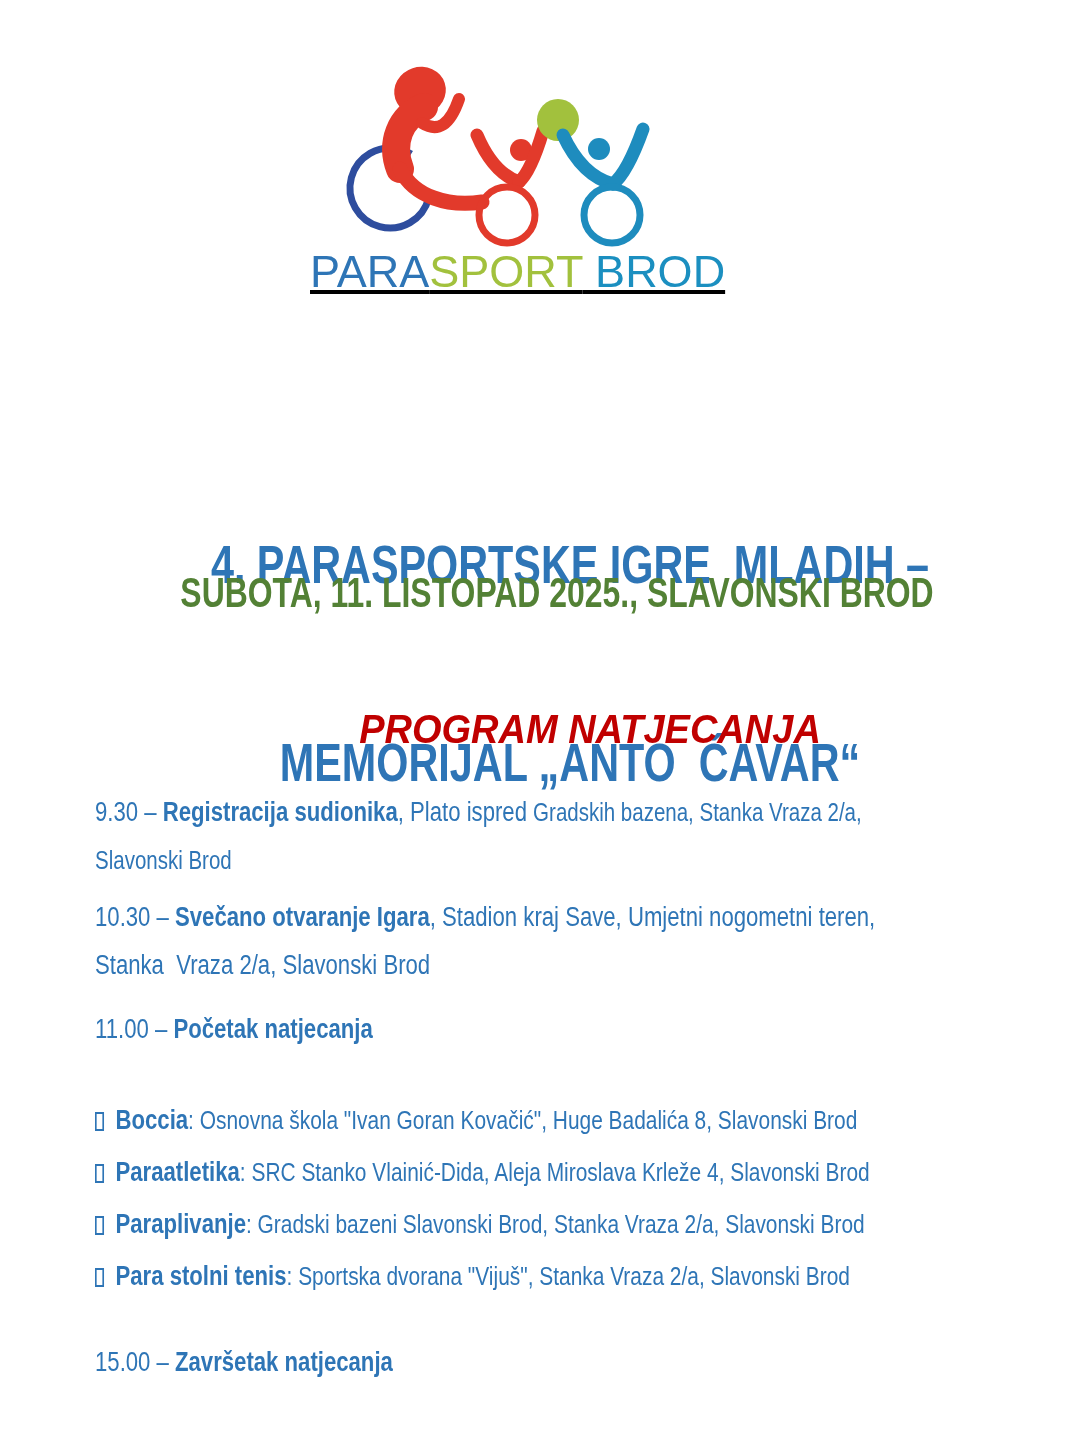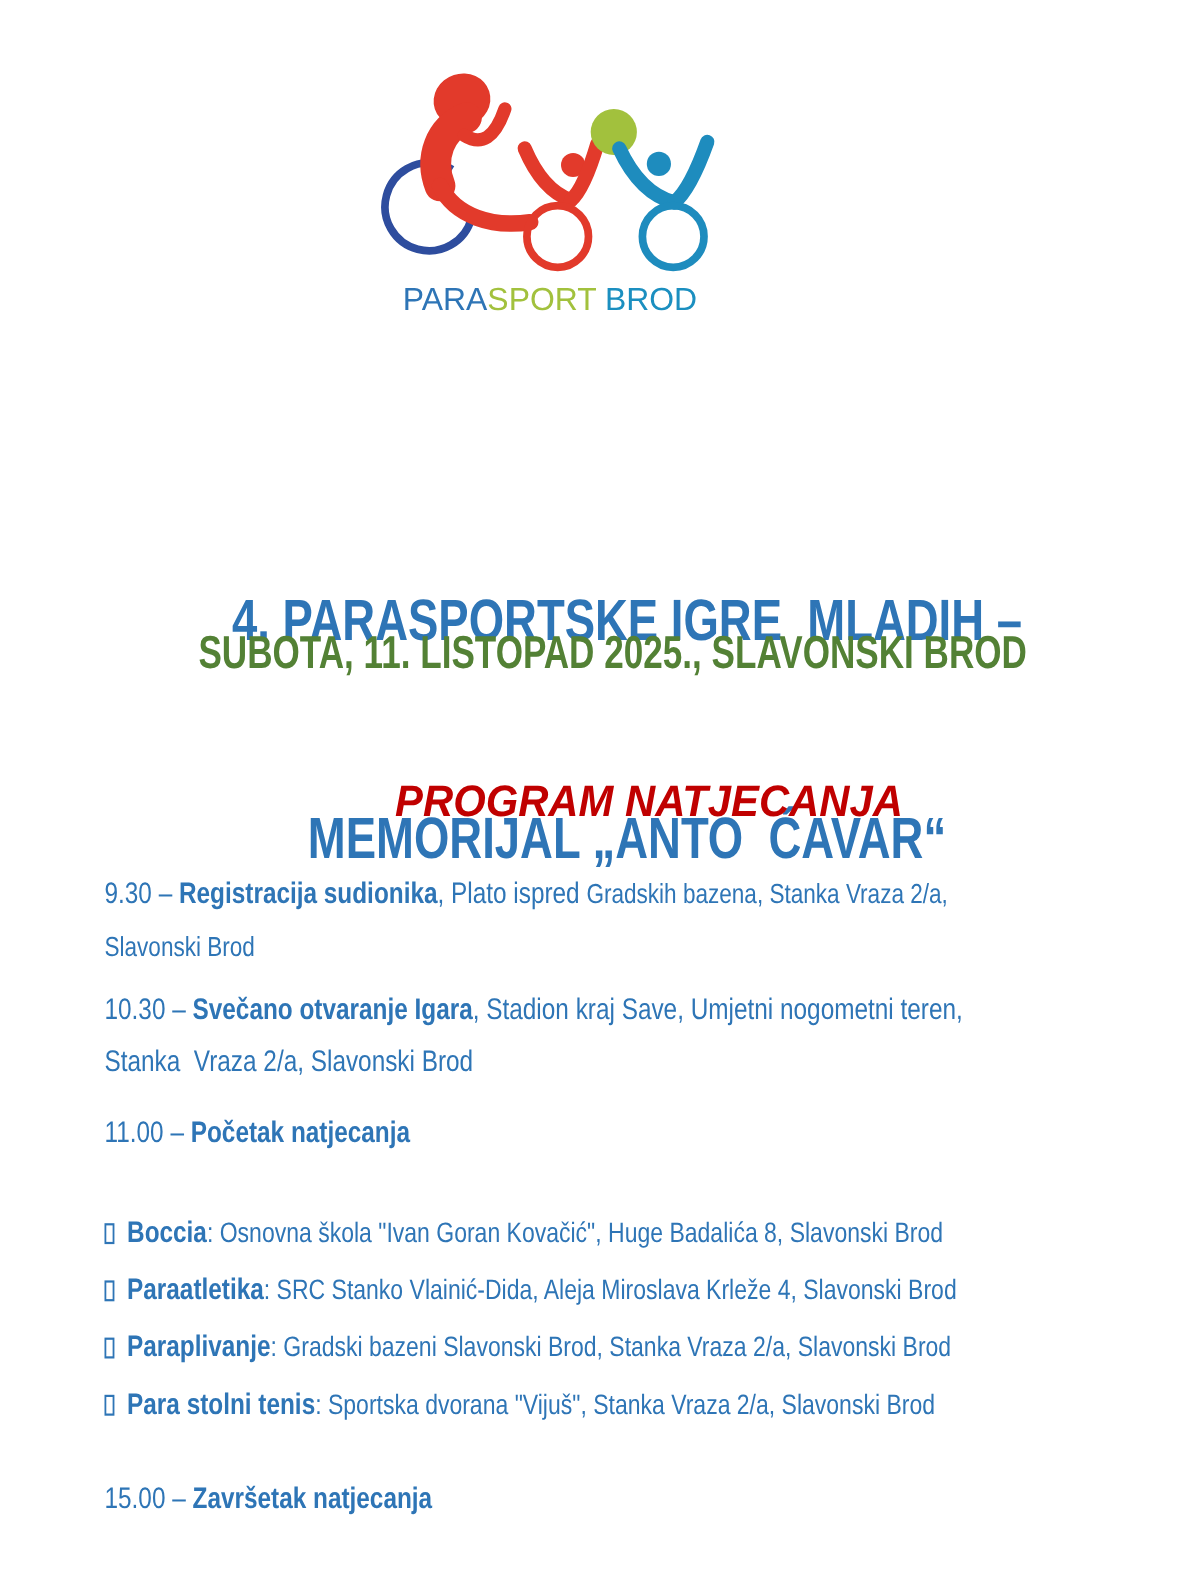--- a/index.html
+++ b/index.html
@@ -6,22 +6,22 @@
   .page{
     position:relative;width:1080px;height:1431px;margin:0 auto;
     background:#ffffff;overflow:hidden;
     font-family:"Liberation Sans",sans-serif;
   }
   .abs{position:absolute;}
 
   
   .logo{left:310px;top:55px;width:380px;text-align:center;}
   .wordmark{
-    margin-top:-6px;font-size:29px;line-height:48px;letter-spacing:0px;
-    white-space:pre;font-weight:normal;
+    margin-top:-6px;font-size:45px;line-height:48px;letter-spacing:0px;
+    white-space:pre;font-weight:normal;text-decoration:underline;
   }
   .wm-para{color:#2e75b6;}
   .wm-sport{color:#a2c13d;}
   .wm-brod{color:#1b8fc0;}
 
   
   .title{
     left:0;right:0;top:400px;text-align:center;color:#2e75b6;
     font-weight:bold;font-size:53px;line-height:66px;white-space:pre;
     transform:translateX(30px) scaleX(0.78);transform-origin:50% 0;

